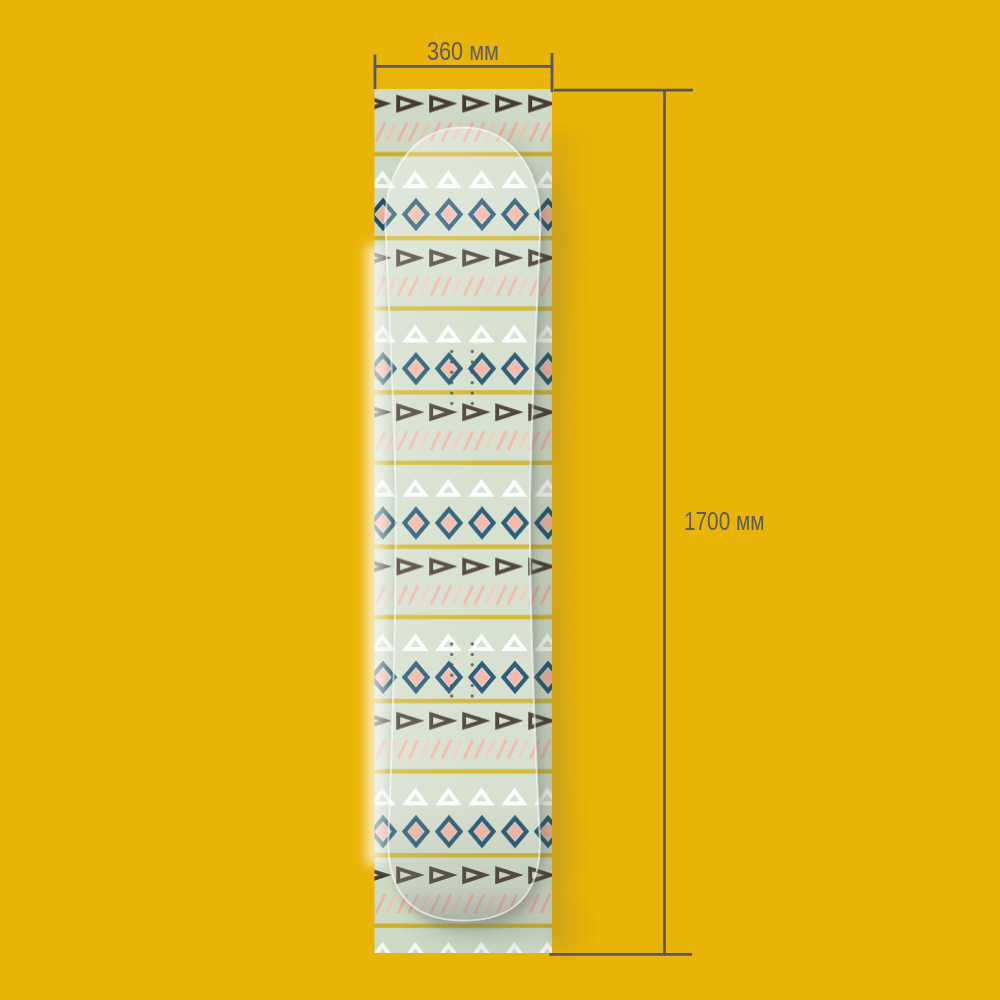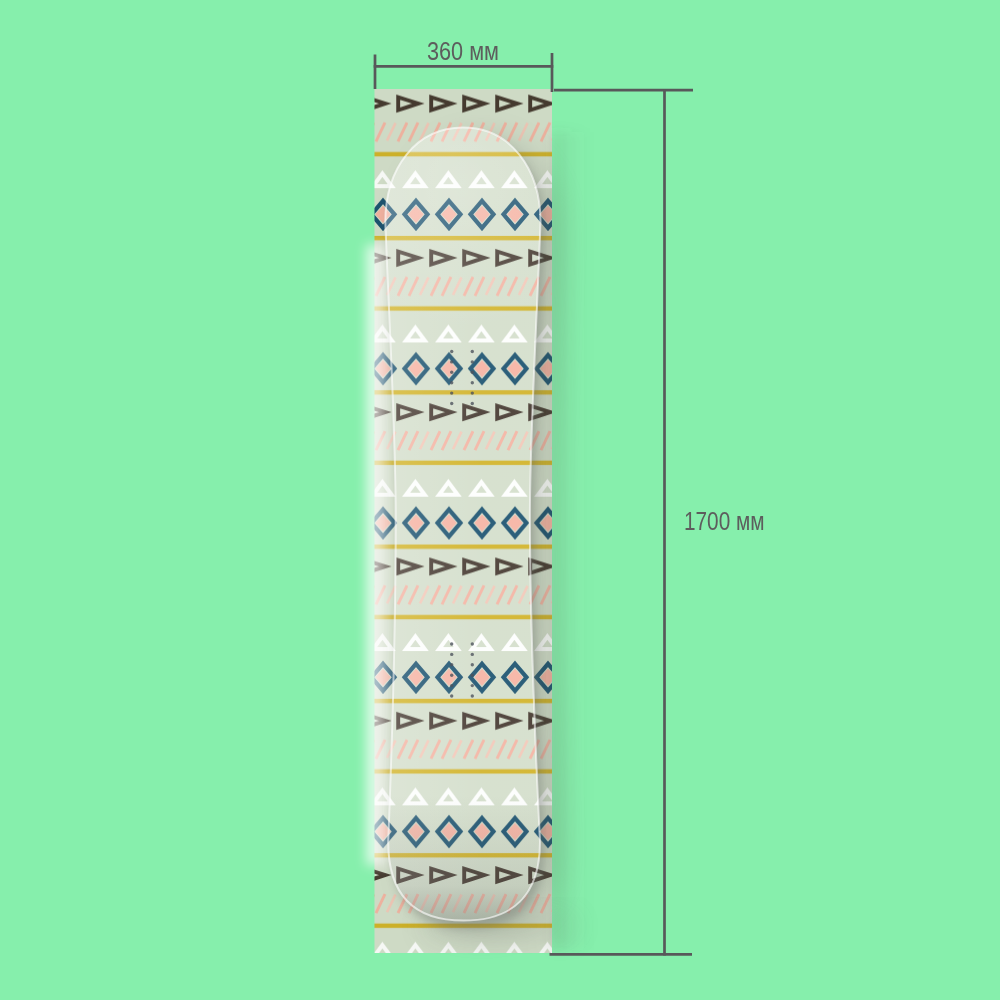--- a/index.html
+++ b/index.html
@@ -1,17 +1,17 @@
 <!DOCTYPE html>
 <html><head>
 <meta charset="utf-8">
 <title>Snowboard wrap</title>
 <style>
   html,body{margin:0;padding:0;background:#ffffff;}
-  .stage{position:relative;width:1000px;height:1000px;background:#86efac;overflow:hidden;
+  .stage{position:relative;width:1000px;height:1000px;background:#eab308;overflow:hidden;
          font-family:"Liberation Sans", sans-serif;}
 </style>
 </head>
 <body>
 <div class="stage">
 <svg width="1000" height="1000" viewBox="0 0 1000 1000" xmlns="http://www.w3.org/2000/svg">
   <defs>
     <pattern id="pat" x="375" y="89.6" width="33" height="154.3" patternUnits="userSpaceOnUse">
 
       <rect x="-1" y="-1" width="35" height="156.3" fill="#d4dfcb"></rect>

